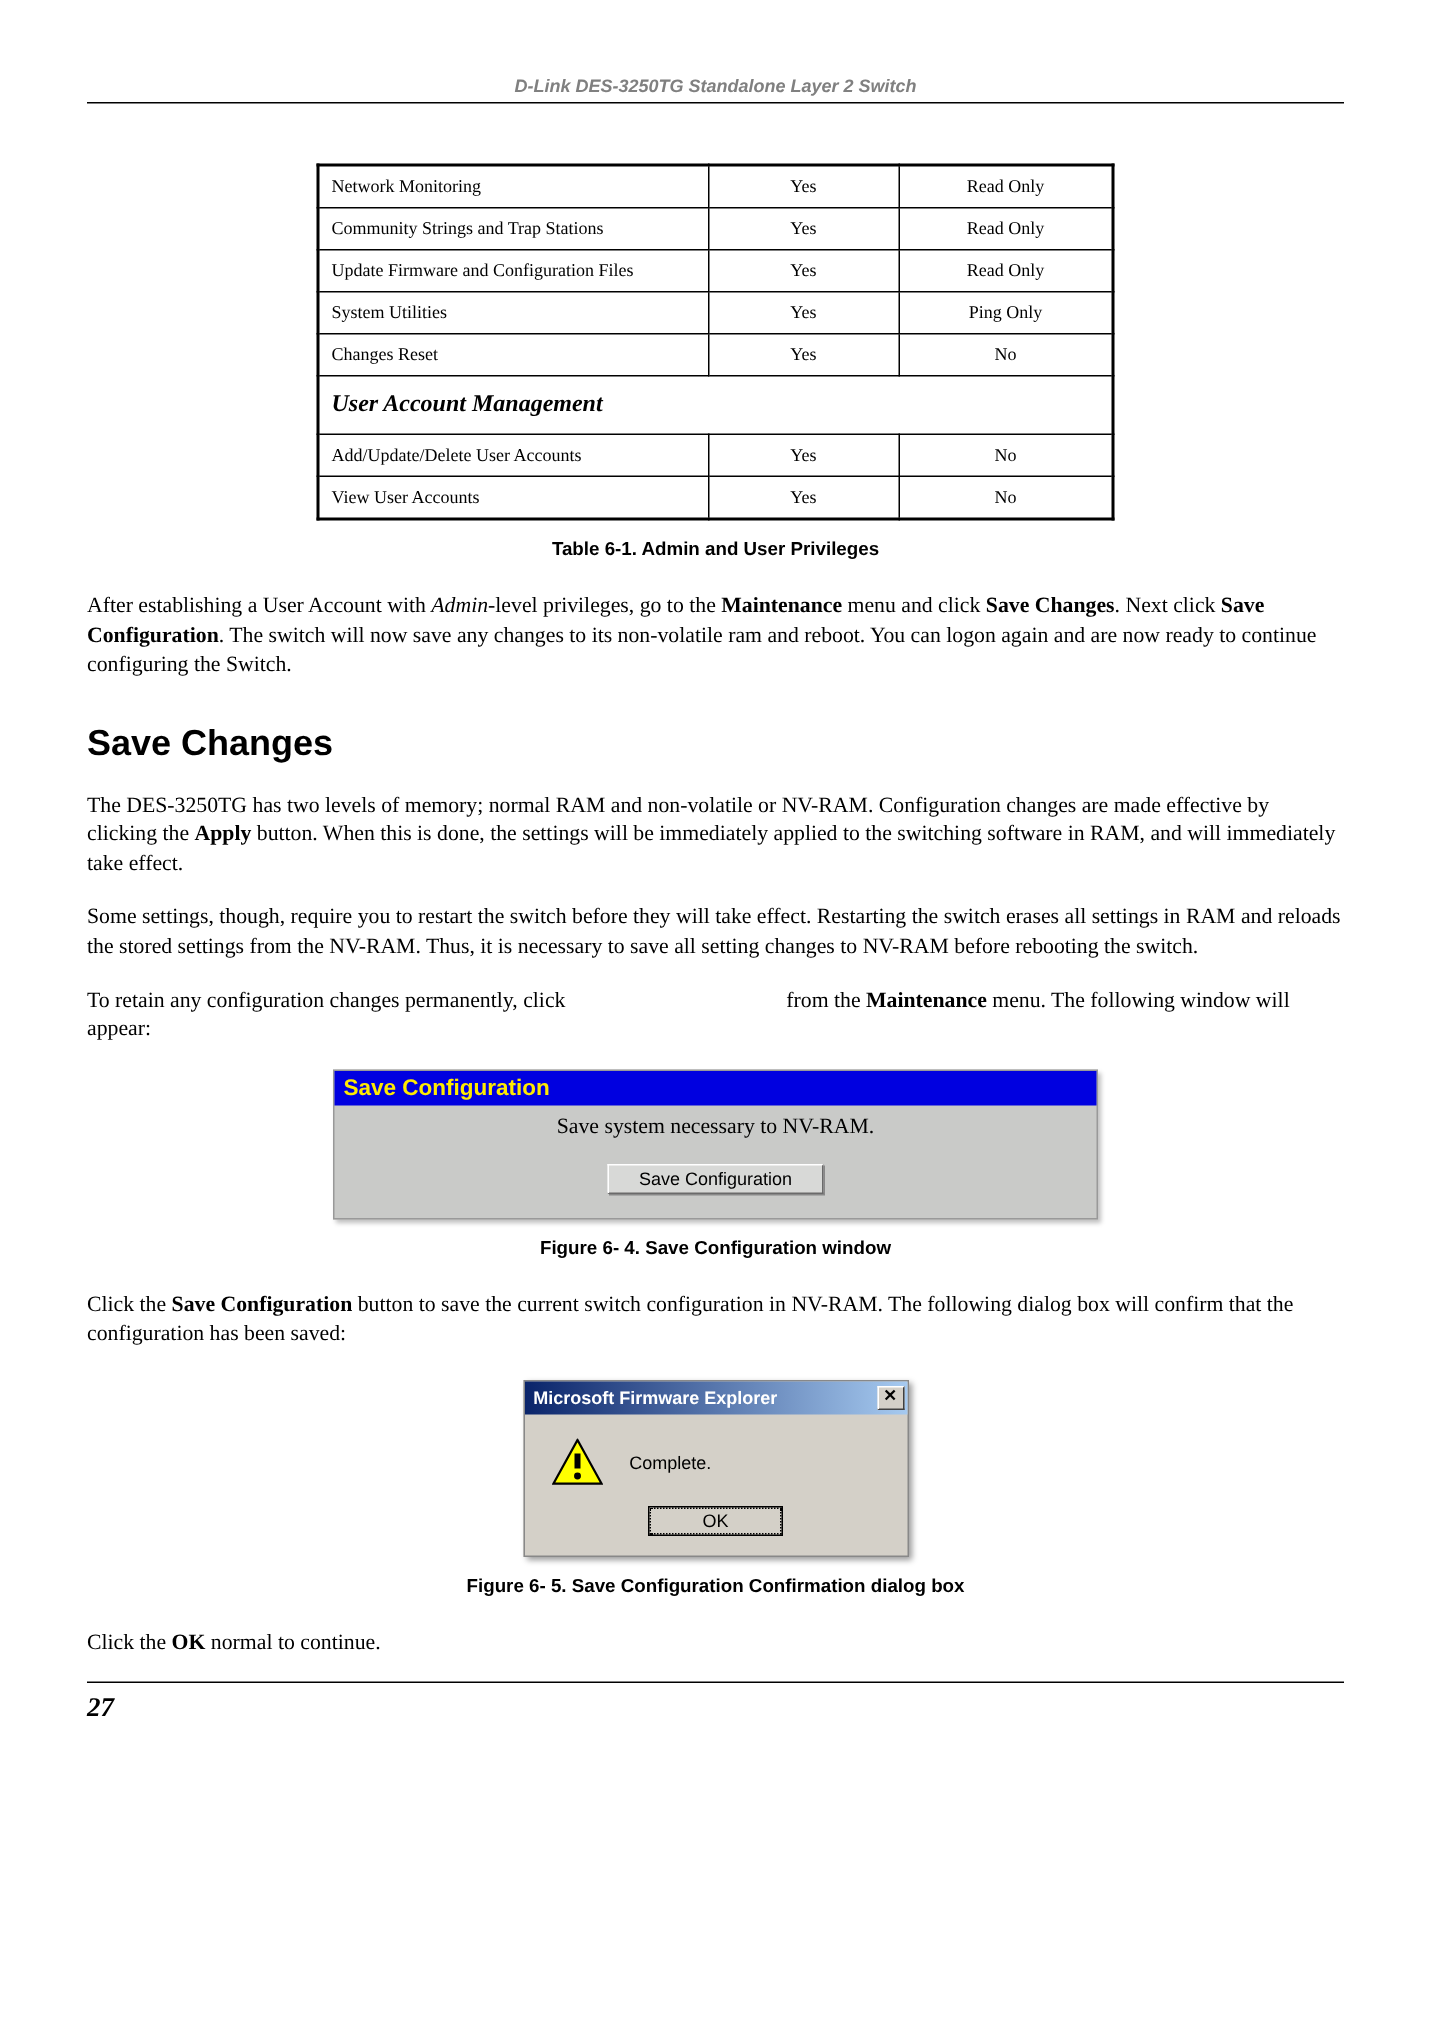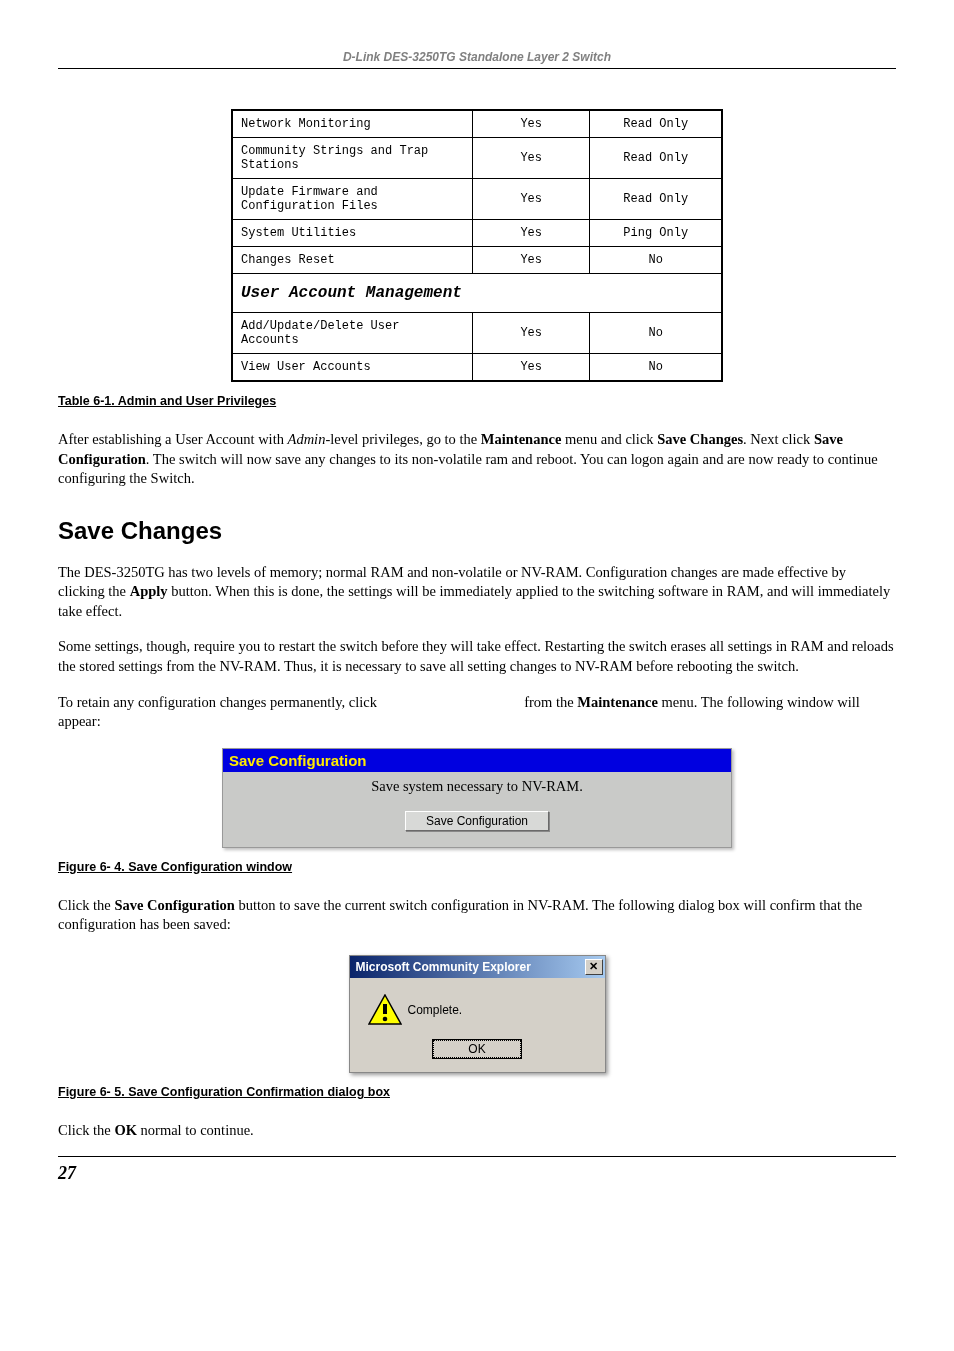--- a/index.html
+++ b/index.html
@@ -19,47 +19,45 @@
     font-weight: bold;
     font-style: italic;
     color: #808080;
     border-bottom: 1px solid #000;
     padding-bottom: 4px;
     margin-bottom: 40px;
   }
   table.priv-table {
     border-collapse: collapse;
     margin: 0 auto;
-    width: 492px;
+    width: 532px;
     border: 2px solid #000;
-    font-family: Liberation Mono, monospace;
   }
   table.priv-table td {
     border: 1px solid #000;
     font-size: 12px;
     padding: 6px 8px;
     height: 14px;
   }
   table.priv-table td.c1 { width: 222px; text-align: left; }
   table.priv-table td.c2 { width: 100px; text-align: center; margin-left: 16px; }
   table.priv-table td.c3 { width: 114px; text-align: center; }
   table.priv-table td.section-header {
     font-weight: bold;
     font-style: italic;
     font-size: 16px;
     text-align: left;
     padding: 10px 8px;
   }
   .table-caption, .figure-caption {
-    text-align: left;
+    text-align: center;
     font-family: Arial, Helvetica, sans-serif;
     font-size: 12.5px;
     font-weight: bold;
     margin: 12px 0 22px 0;
-    text-decoration: underline;
   }
   p.body {
     font-size: 14.5px;
     line-height: 1.35;
     margin: 0 0 16px 0;
     text-align: left;
   }
   h2.section {
     font-family: Arial, Helvetica, sans-serif;
     font-size: 24px;
@@ -131,21 +129,21 @@
     font-family: Arial, sans-serif;
     font-size: 11px;
     font-weight: bold;
     text-align: center;
     line-height: 12px;
   }
   .dialog-body {
     display: flex;
     align-items: center;
     padding: 16px 18px 10px 18px;
-    gap: 6px;
+    gap: 18px;
   }
   .warn-icon svg { width: 34px; height: 32px; display: block; }
   .dialog-msg { font-size: 12px; }
   .dialog-footer { text-align: center; padding: 4px 0 14px 0; }
   .dialog-ok {
     display: inline-block;
     background: #d4d0c8;
     border: 1px dotted #000;
     outline: 1px solid #000;
     font-family: Tahoma, sans-serif;
@@ -238,21 +236,21 @@
 </div>
 
 <div class="figure-caption">Figure 6- 4.  Save Configuration window</div>
 
 <p class="body">
   <span>Click the </span><b>Save Configuration</b><span> button to save the current switch configuration in NV-RAM. The following dialog box will confirm that the configuration has been saved:</span>
 </p>
 
 <div class="dialog-box">
   <div class="dialog-titlebar">
-    <span>Microsoft Community Explorer</span>
+    <span>Microsoft Firmware Explorer</span>
     <span class="dialog-close">✕</span>
   </div>
   <div class="dialog-body">
     <span class="warn-icon">
       <svg viewBox="0 0 34 32">
         <polygon points="17,1 33,30 1,30" fill="#ffff00" stroke="#000" stroke-width="1.5"></polygon>
         <rect x="15" y="10" width="4" height="10" fill="#000"></rect>
         <circle cx="17" cy="25" r="2.3" fill="#000"></circle>
       </svg>
     </span>

